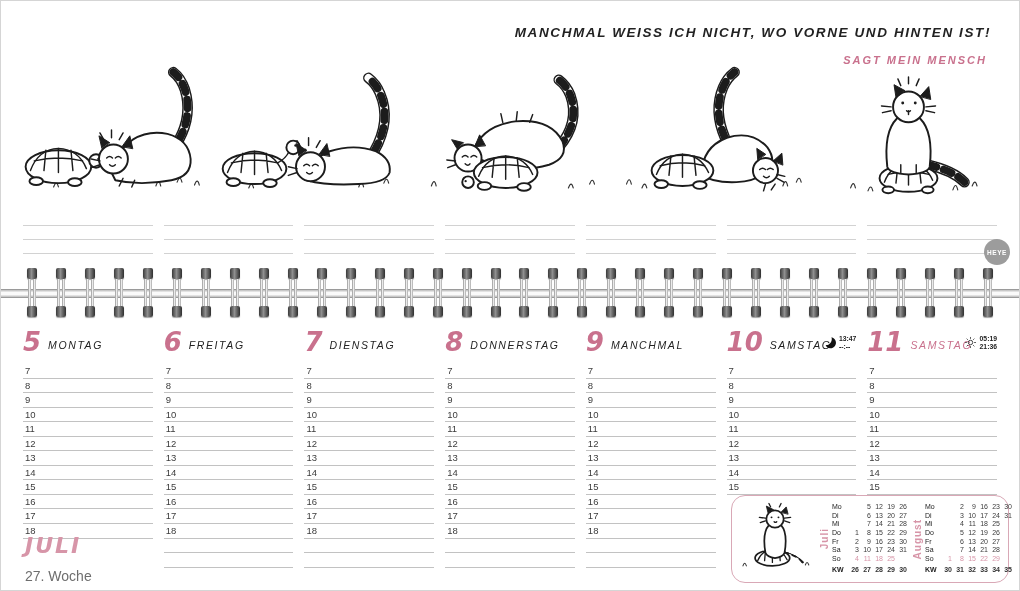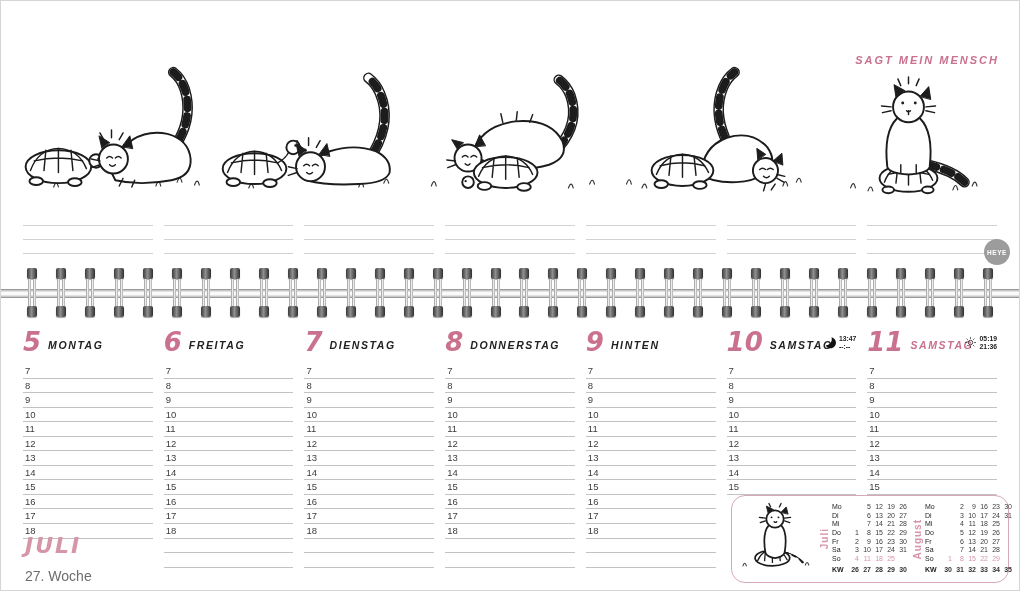--- a/index.html
+++ b/index.html
@@ -10,21 +10,21 @@
     --note-line:#d2d2d2;
     --ink:#1c1c1c;
   }
   *{box-sizing:border-box;margin:0;padding:0}
   body{background:#e9e9e9;font-family:"Liberation Sans",sans-serif}
   .page{position:relative;width:1020px;height:591px;background:#fff;border:1px solid #d5d5d5;overflow:hidden;margin:0 auto}
 
   
   .top-page{position:absolute;left:0;top:0;width:100%;height:265px}
   .quote-line1{position:absolute;top:24px;right:28px;font-size:13.5px;font-style:italic;font-weight:600;letter-spacing:1.6px;color:#222;white-space:nowrap}
-  .quote-line2{position:absolute;top:53px;right:20px;font-size:11px;font-style:italic;font-weight:600;letter-spacing:2px;color:var(--accent);white-space:nowrap}
+  .quote-line2{position:absolute;top:53px;right:32px;font-size:11px;font-style:italic;font-weight:600;letter-spacing:2px;color:var(--accent);white-space:nowrap}
 
   .cartoons{position:absolute;left:14px;right:14px;top:52px;height:156px;display:flex;justify-content:space-between}
   .panel{width:193px;height:156px}
   svg.scene path,svg.scene ellipse,svg.scene circle{fill:#fff;stroke:var(--ink);stroke-width:2;stroke-linejoin:round;stroke-linecap:round}
   svg.scene .ln{fill:none;stroke-width:1.5}
   svg.scene .grass{fill:none;stroke-width:1.2;stroke:#333}
   svg.scene .fillb{fill:var(--ink);stroke:var(--ink);stroke-width:1}
   svg.scene .dot{fill:var(--ink);stroke:none}
   svg.scene .t1{fill:none;stroke:var(--ink);stroke-width:11}
   svg.scene .t2{fill:none;stroke:#fff;stroke-width:8}
@@ -44,21 +44,21 @@
   .loop{width:10px;display:flex;flex-direction:column;position:relative;z-index:2}
   .loop .cap{height:11px;width:10px;border-radius:2px;background:linear-gradient(90deg,#3a3a3a,#8f8f8f 45%,#2e2e2e);box-shadow:0 1px 1px rgba(0,0,0,.35)}
   .loop .bars{height:27px;display:flex;justify-content:space-between;padding:0 1px}
   .loop .bars i{display:block;width:3px;background:linear-gradient(90deg,#8e8e8e,#f4f4f4 55%,#9c9c9c)}
 
   
   .bottom-page{position:absolute;left:0;top:320px;width:100%;height:271px}
   .week-grid{position:absolute;left:22px;right:22px;top:6px;display:grid;grid-template-columns:repeat(7,1fr);column-gap:11px}
   .day-head{height:37px;display:flex;align-items:flex-start;position:relative}
   .day-num{font-family:"DejaVu Sans",sans-serif;font-size:26px;line-height:30px;font-weight:bold;font-style:italic;color:var(--accent);text-shadow:0 0 1px rgba(255,255,255,.5)}
-  .day-name{font-size:10.5px;font-style:italic;font-weight:700;letter-spacing:1.6px;color:#222;margin:12px 0 0 7px;white-space:nowrap}
+  .day-name{font-size:10.5px;font-style:italic;font-weight:400;letter-spacing:1.6px;color:#222;margin:12px 0 0 7px;white-space:nowrap}
   .day-col.accent .day-name{color:var(--accent)}
   .astro{position:absolute;right:0;top:8px;display:none;align-items:center;gap:3px}
   .day-col.has-astro .astro{display:flex}
   .astro svg{display:none}
   .astro.moon svg.ic-moon{display:block}
   .astro.sun svg.ic-sun{display:block}
   .astro-times{display:flex;flex-direction:column;font-size:6.8px;line-height:7.5px;color:#222;font-weight:600}
   .day-rows{display:flex;flex-direction:column}
   .hour-row{height:14.55px;border-bottom:1px solid var(--line);font-size:9.5px;line-height:14px;color:#3c3c3c;padding-left:2px}
   .hour-row.blank{color:transparent}
@@ -79,20 +79,21 @@
   .mc-row.accent .mc-cell{color:var(--accent-soft)}
   .mc-row.kw{margin-top:3px;color:#333;font-weight:600}
   .mc-row.kw .mc-day{font-weight:600}
 </style>
 </head>
 <body>
 
 <div class="page">
 
   <section class="top-page">
+    <div class="quote-line1">MANCHMAL WEISS ICH NICHT, WO VORNE UND HINTEN IST!</div>
     <div class="quote-line2">SAGT MEIN MENSCH</div>
 
     <div class="cartoons">
 
       <svg class="panel scene" viewBox="0 0 200 150">
         <path class="grass" d="M20 128 q3 -9 5 0 M40 133 q3 -8 5 0 M146 132 q3 -9 5 0 M168 128 q3 -8 5 0 M186 131 q3 -8 5 0"></path>
         <ellipse cx="45" cy="112" rx="34" ry="17"></ellipse>
         <path class="ln" d="M16 116 Q24 94 45 93 Q66 94 74 114"></path>
         <path class="ln" d="M32 95 L30 116 M45 93 L45 118 M58 95 L60 116 M20 106 Q45 100 70 106"></path>
         <ellipse cx="22" cy="127" rx="7" ry="4"></ellipse>
@@ -612,21 +613,21 @@
             <div class="hour-row"><span>17</span></div>
             <div class="hour-row"><span>18</span></div>
             <div class="hour-row blank"></div>
             <div class="hour-row blank"></div>
           </div>
   </div>
 
   <div class="day-col">
     <div class="day-head">
       <span class="day-num">9</span>
-      <span class="day-name">HINTEN</span>
+      <span class="day-name">MANCHMAL</span>
 
     </div>
     <div class="day-rows">
             <div class="hour-row"><span>7</span></div>
             <div class="hour-row"><span>8</span></div>
             <div class="hour-row"><span>9</span></div>
             <div class="hour-row"><span>10</span></div>
             <div class="hour-row"><span>11</span></div>
             <div class="hour-row"><span>12</span></div>
             <div class="hour-row"><span>13</span></div>

